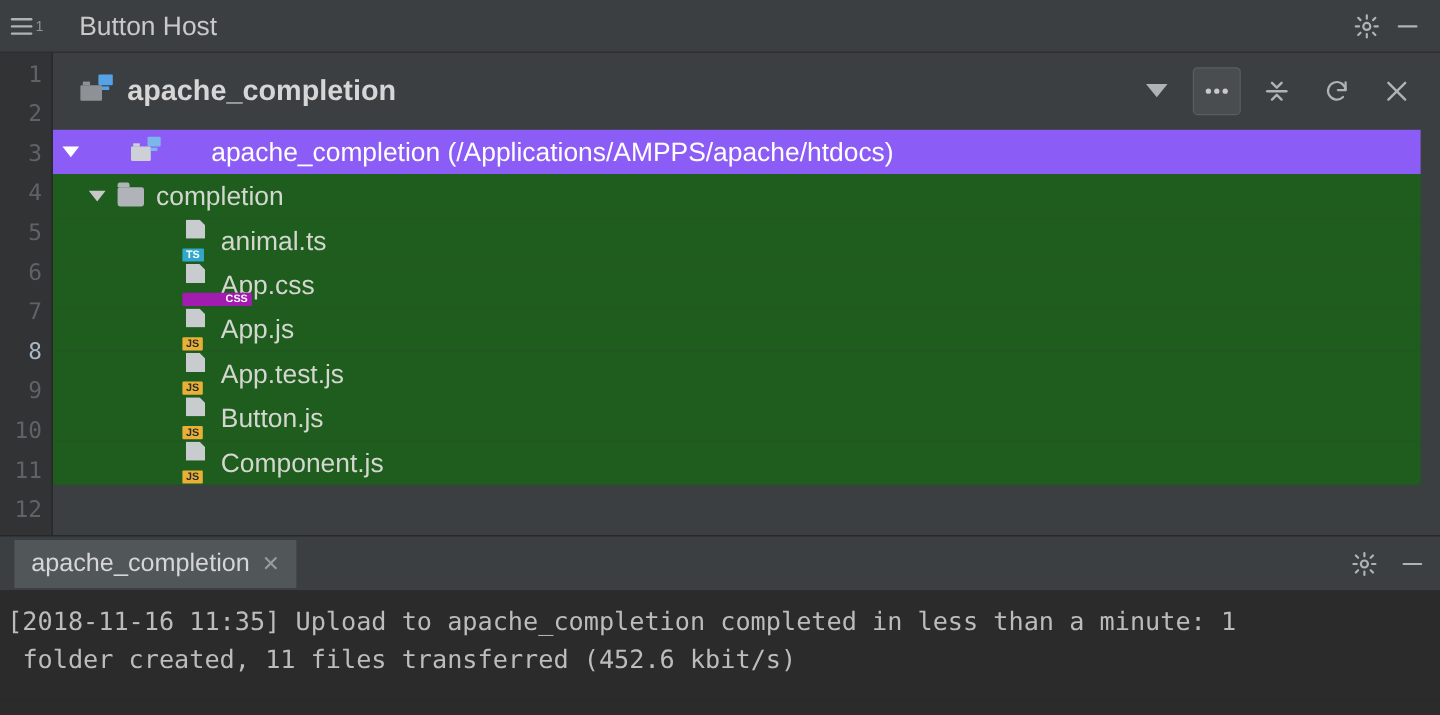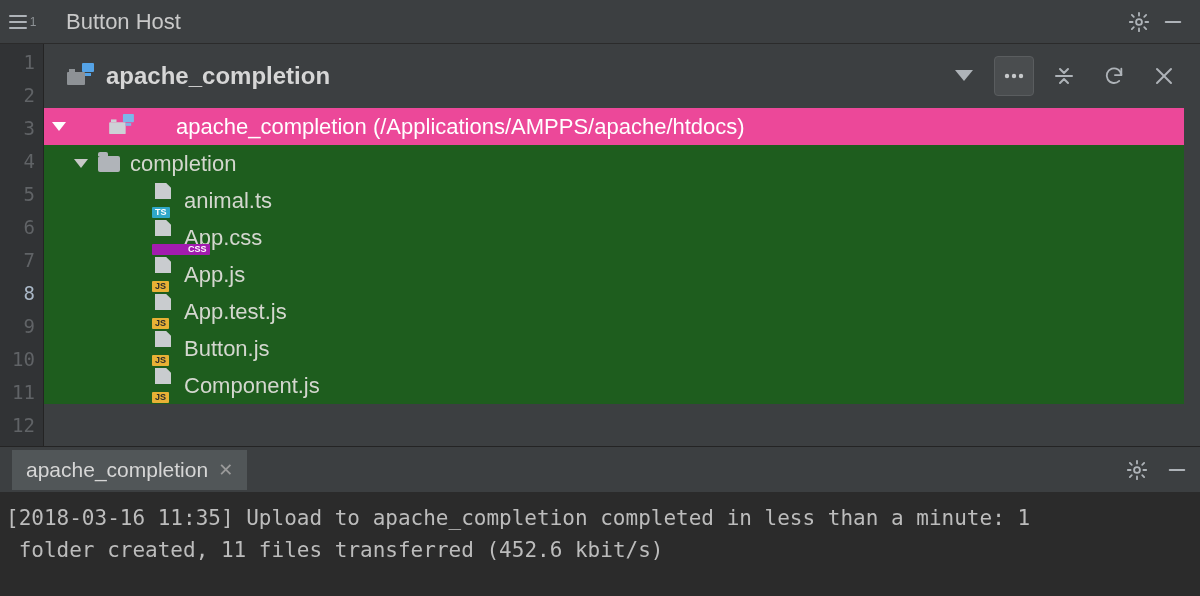--- a/index.html
+++ b/index.html
@@ -95,21 +95,21 @@
     font-size: 22px;
     color: #d4d7cf;
   }
   .row {
     height: 37px;
     display: flex;
     align-items: center;
     white-space: nowrap;
   }
   .row.sel {
-    background: #ec4899;
+    background: #8b5cf6;
     color: #fff;
     gap: 31px;
   }
   .row.green { background: #1e5d1e; }
   .indent0 { padding-left: 8px; }
   .indent1 { padding-left: 30px; }
   .indent2 { padding-left: 108px; }
   .tri {
     width: 0; height: 0; display:inline-block; margin-right: 10px;
     border-left: 7px solid transparent;
@@ -364,15 +364,15 @@
       <path d="M12 2v3M12 19v3M4.2 4.2l2.1 2.1M17.7 17.7l2.1 2.1M2 12h3M19 12h3M4.2 19.8l2.1-2.1M17.7 6.3l2.1-2.1"></path>
     </g>
       </svg>
   </div>
   <div class="iconbtn">
     <svg width="22" height="22" viewBox="0 0 24 24">
         <line class="svgicon" x1="4" y1="12" x2="20" y2="12" stroke-width="3"></line>
       </svg>
   </div>
 </div>
-<div class="ft-log">[2018-03-16 11:35] Upload to apache_completion completed in less than a minute: 1
+<div class="ft-log">[2018-11-16 11:35] Upload to apache_completion completed in less than a minute: 1
  folder created, 11 files transferred (452.6 kbit/s)</div>
 <div class="filler"></div>
 
 </body></html>

